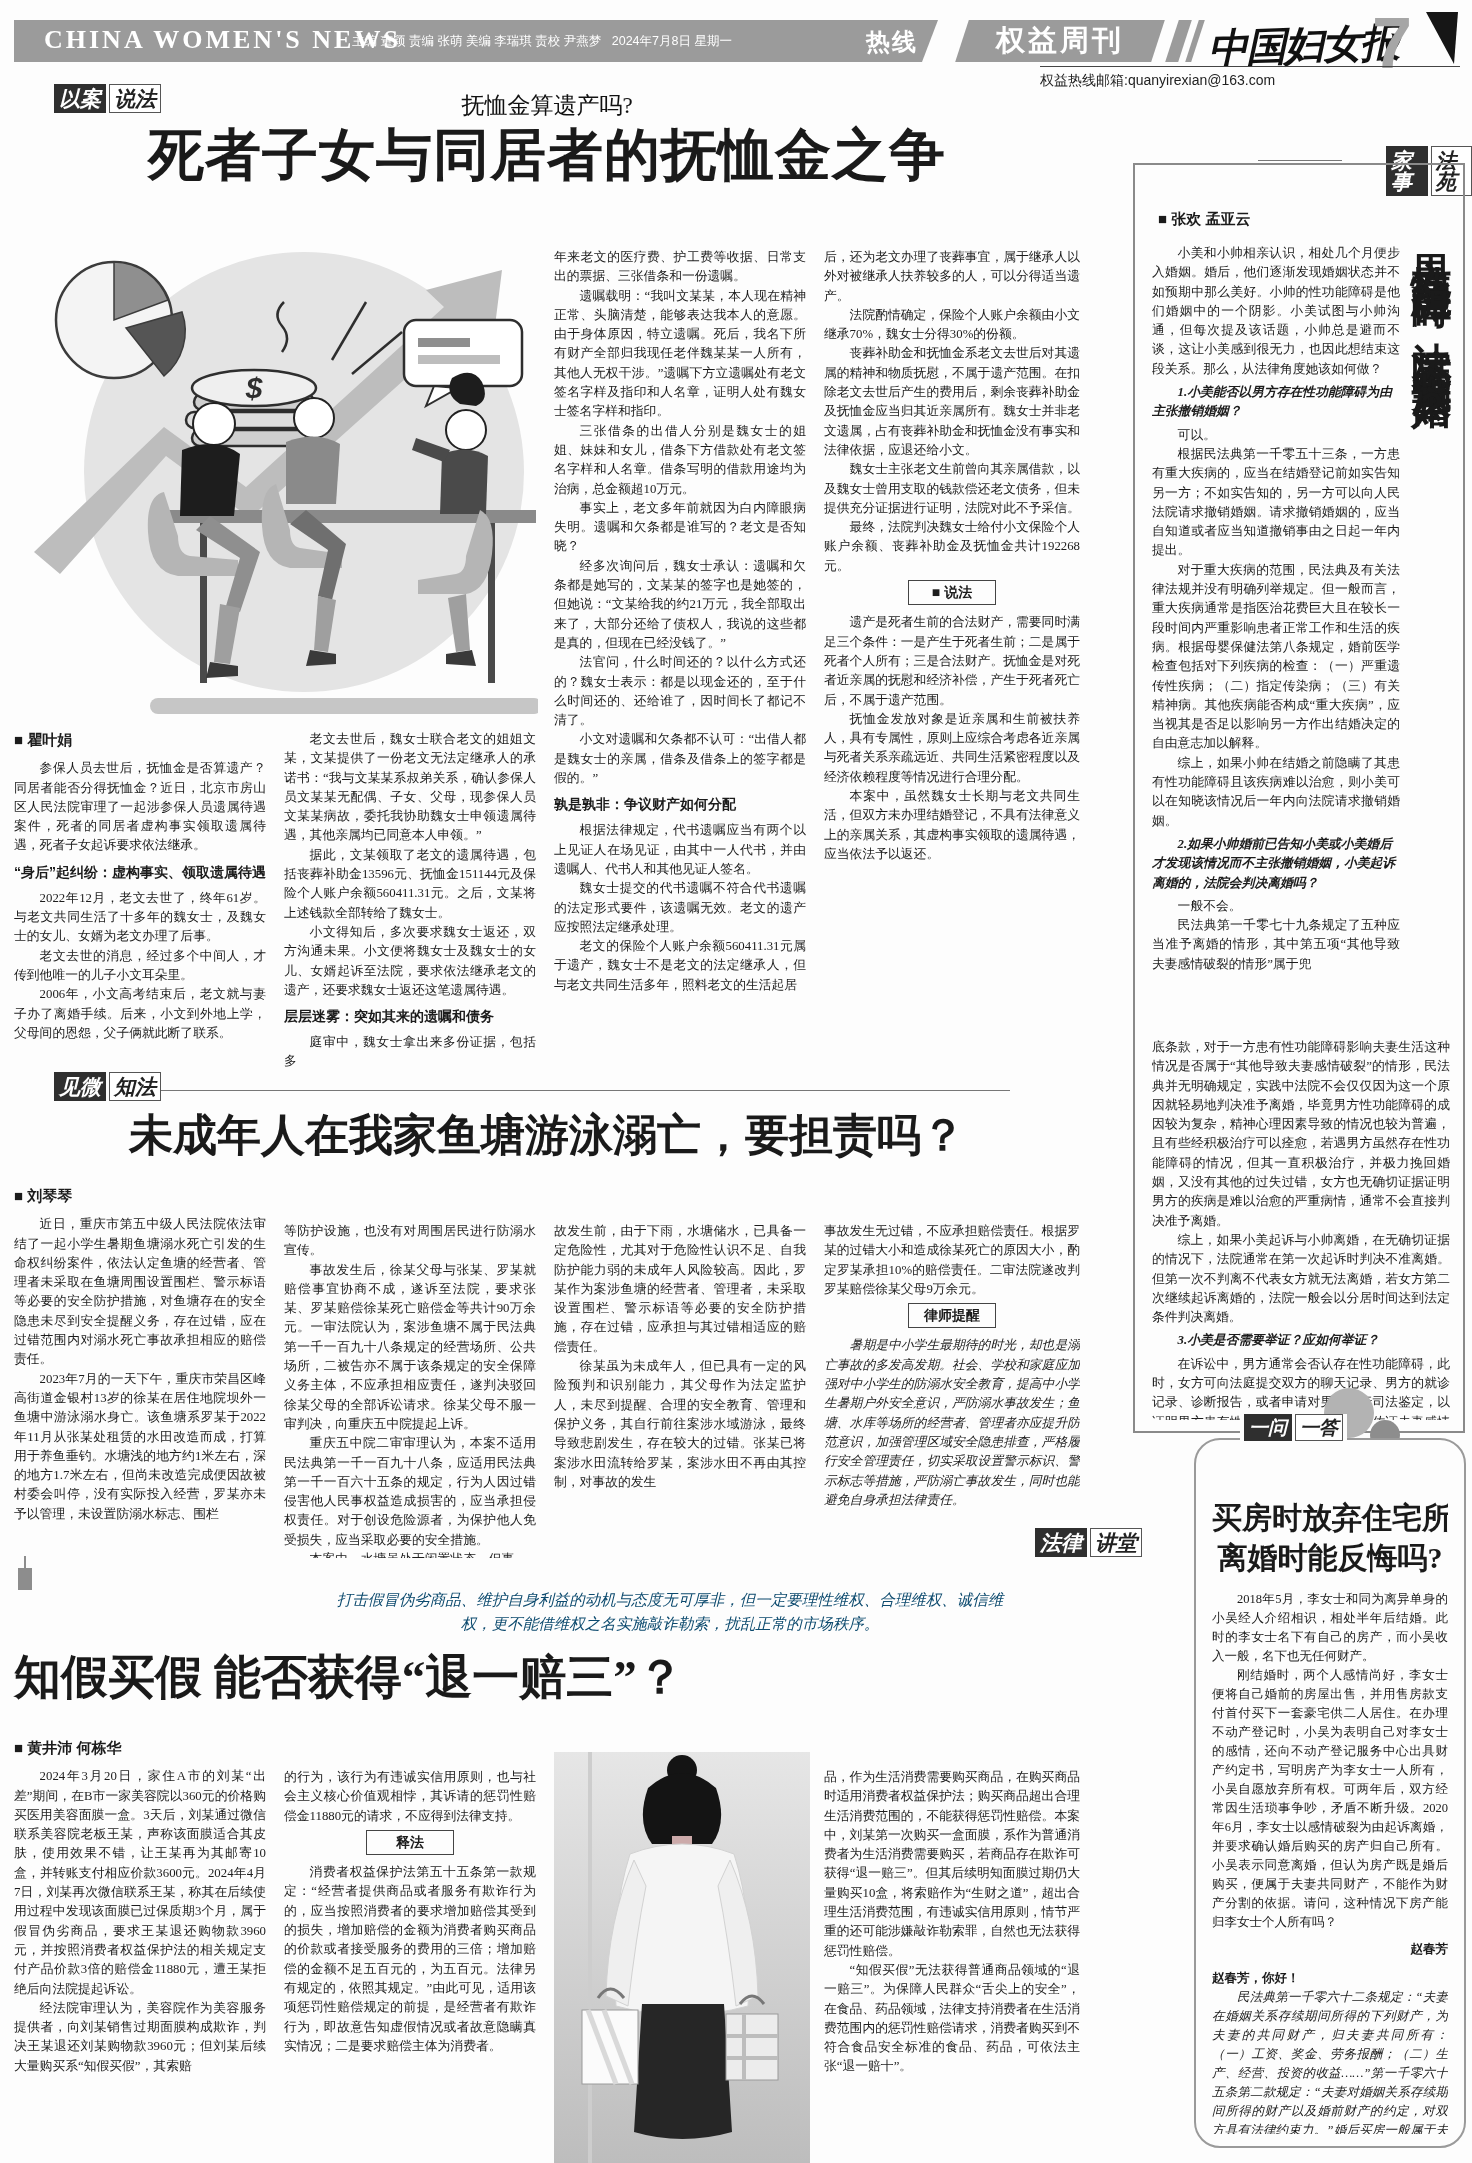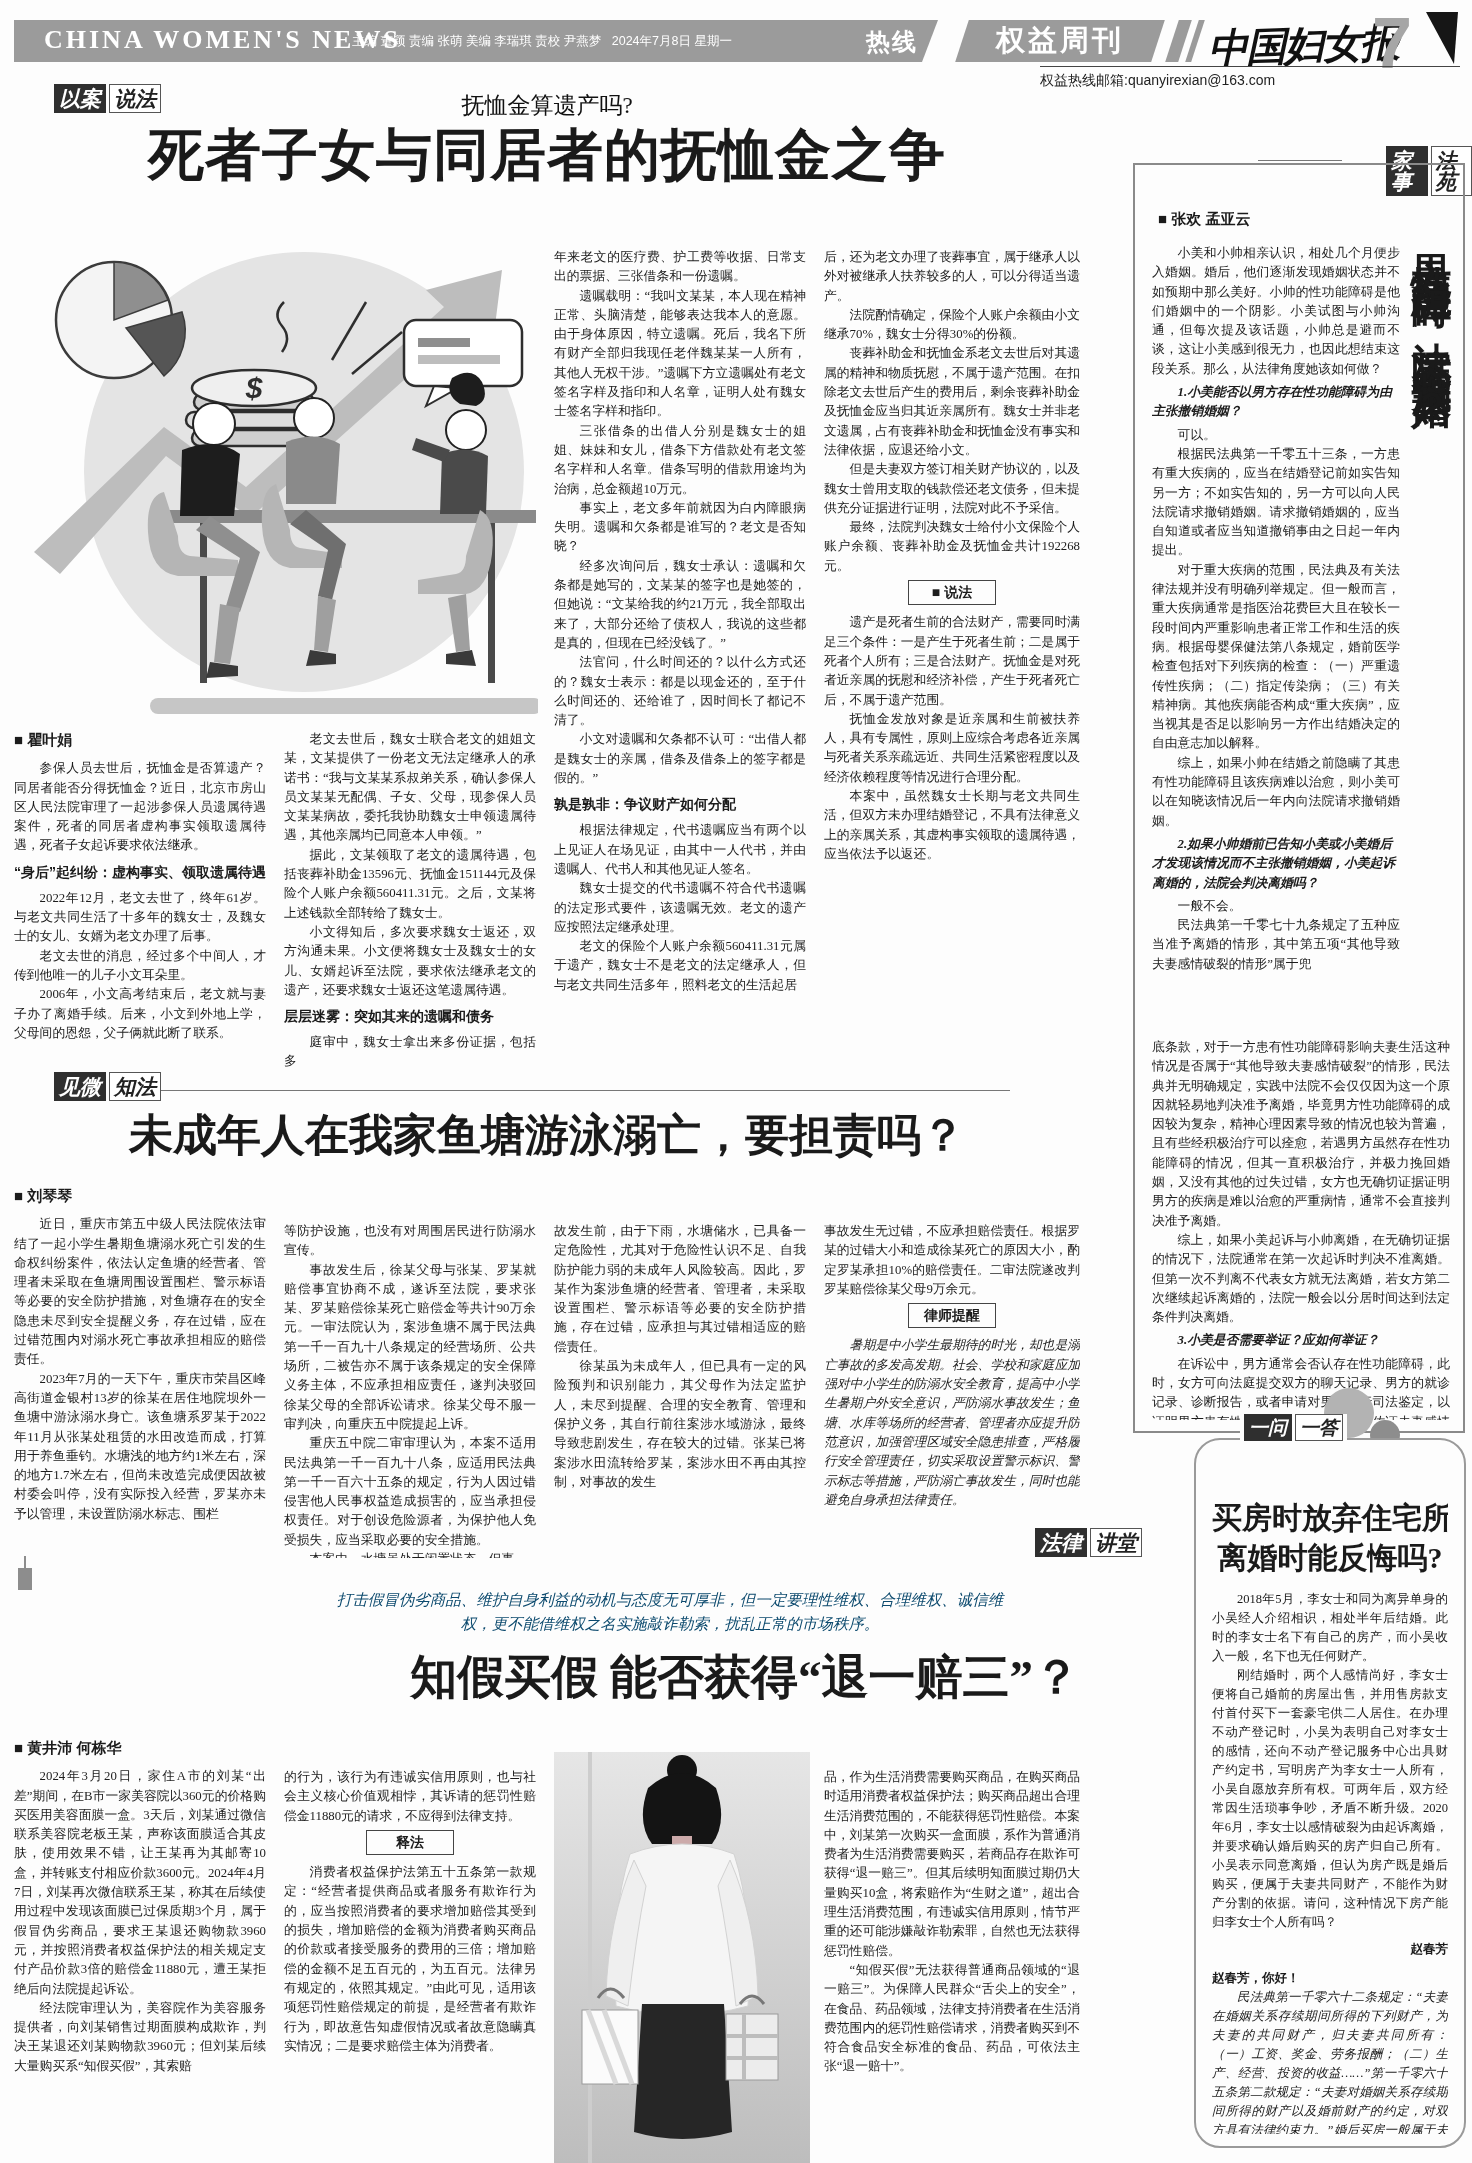--- a/index.html
+++ b/index.html
@@ -29,21 +29,21 @@
   .badge{position:absolute;display:flex;gap:3px;font-family:"Liberation Sans",sans-serif;
          font-weight:bold;font-style:italic;font-size:21px;line-height:1;padding-left:40px;}
   .badge .dk{background:#2f2f2f;color:#fff;padding:4px 5px;}
   .badge .lt{border:1px solid #555;color:#222;padding:3px 4px;background:#fff;}
   
   .kicker{position:absolute;left:14px;width:1066px;top:90px;text-align:center;font-size:23px;color:#111;}
   .headline-1{position:absolute;left:14px;width:1066px;top:118px;text-align:center;
               font-size:56px;font-weight:bold;letter-spacing:1px;white-space:nowrap;}
   .headline-2{position:absolute;left:14px;width:1066px;top:1106px;text-align:center;
               font-size:44px;font-weight:bold;white-space:nowrap;}
-  .headline-3{position:absolute;left:14px;width:1066px;top:1646px;text-align:right;
+  .headline-3{position:absolute;left:14px;width:1066px;top:1646px;text-align:left;
               font-size:47px;font-weight:bold;white-space:nowrap;}
   .lead-3{position:absolute;left:330px;top:1588px;width:680px;text-align:center;font-size:15.5px;
           line-height:24px;font-style:italic;color:#0c4a6e;}
   .rule{position:absolute;background:#777;height:1px;}
   .deco-sq{position:absolute;left:18px;top:1568px;width:14px;height:22px;background:#8d8d8d;}
   .deco-sq::before{content:"";position:absolute;left:6px;top:-12px;width:2px;height:12px;background:#8d8d8d;}
   
   .ncol{position:absolute;font-size:12.8px;line-height:19.3px;color:#1c1c1c;overflow:hidden;}
   .byline{font-weight:bold;font-size:15px;margin-bottom:10px;font-family:"Liberation Sans",sans-serif;}
   .t-p{text-indent:2em;text-align:justify;}
@@ -190,21 +190,21 @@
     <div class="t-p">小文对遗嘱和欠条都不认可：“出借人都是魏女士的亲属，借条及借条上的签字都是假的。”</div>
     <div class="t-sub">孰是孰非：争议财产如何分配</div>
     <div class="t-p">根据法律规定，代书遗嘱应当有两个以上见证人在场见证，由其中一人代书，并由遗嘱人、代书人和其他见证人签名。</div>
     <div class="t-p">魏女士提交的代书遗嘱不符合代书遗嘱的法定形式要件，该遗嘱无效。老文的遗产应按照法定继承处理。</div>
     <div class="t-p">老文的保险个人账户余额560411.31元属于遗产，魏女士不是老文的法定继承人，但与老文共同生活多年，照料老文的生活起居</div>
   </div>
 <div class="ncol" style="left:824px;top:248px;width:256px;height:856px;">
     <div class="t-np">后，还为老文办理了丧葬事宜，属于继承人以外对被继承人扶养较多的人，可以分得适当遗产。</div>
     <div class="t-p">法院酌情确定，保险个人账户余额由小文继承70%，魏女士分得30%的份额。</div>
     <div class="t-p">丧葬补助金和抚恤金系老文去世后对其遗属的精神和物质抚慰，不属于遗产范围。在扣除老文去世后产生的费用后，剩余丧葬补助金及抚恤金应当归其近亲属所有。魏女士并非老文遗属，占有丧葬补助金和抚恤金没有事实和法律依据，应退还给小文。</div>
-    <div class="t-p">但是夫妻双方签订相关财产协议的，以及魏女士曾用支取的钱款偿还老文债务，但未提供充分证据进行证明，法院对此不予采信。</div>
+    <div class="t-p">魏女士主张老文生前曾向其亲属借款，以及魏女士曾用支取的钱款偿还老文债务，但未提供充分证据进行证明，法院对此不予采信。</div>
     <div class="t-p">最终，法院判决魏女士给付小文保险个人账户余额、丧葬补助金及抚恤金共计192268元。</div>
     <div class="t-box">■ 说法</div>
     <div class="t-p">遗产是死者生前的合法财产，需要同时满足三个条件：一是产生于死者生前；二是属于死者个人所有；三是合法财产。抚恤金是对死者近亲属的抚慰和经济补偿，产生于死者死亡后，不属于遗产范围。</div>
     <div class="t-p">抚恤金发放对象是近亲属和生前被扶养人，具有专属性，原则上应综合考虑各近亲属与死者关系亲疏远近、共同生活紧密程度以及经济依赖程度等情况进行合理分配。</div>
     <div class="t-p">本案中，虽然魏女士长期与老文共同生活，但双方未办理结婚登记，不具有法律意义上的亲属关系，其虚构事实领取的遗属待遇，应当依法予以返还。</div>
   </div>
 
 <div class="rule" style="left:150px;top:1090px;width:860px;"></div>
 <div class="badge" style="left:14px;top:1072px;border-radius:8px;">
   <span class="dk">见微</span>

